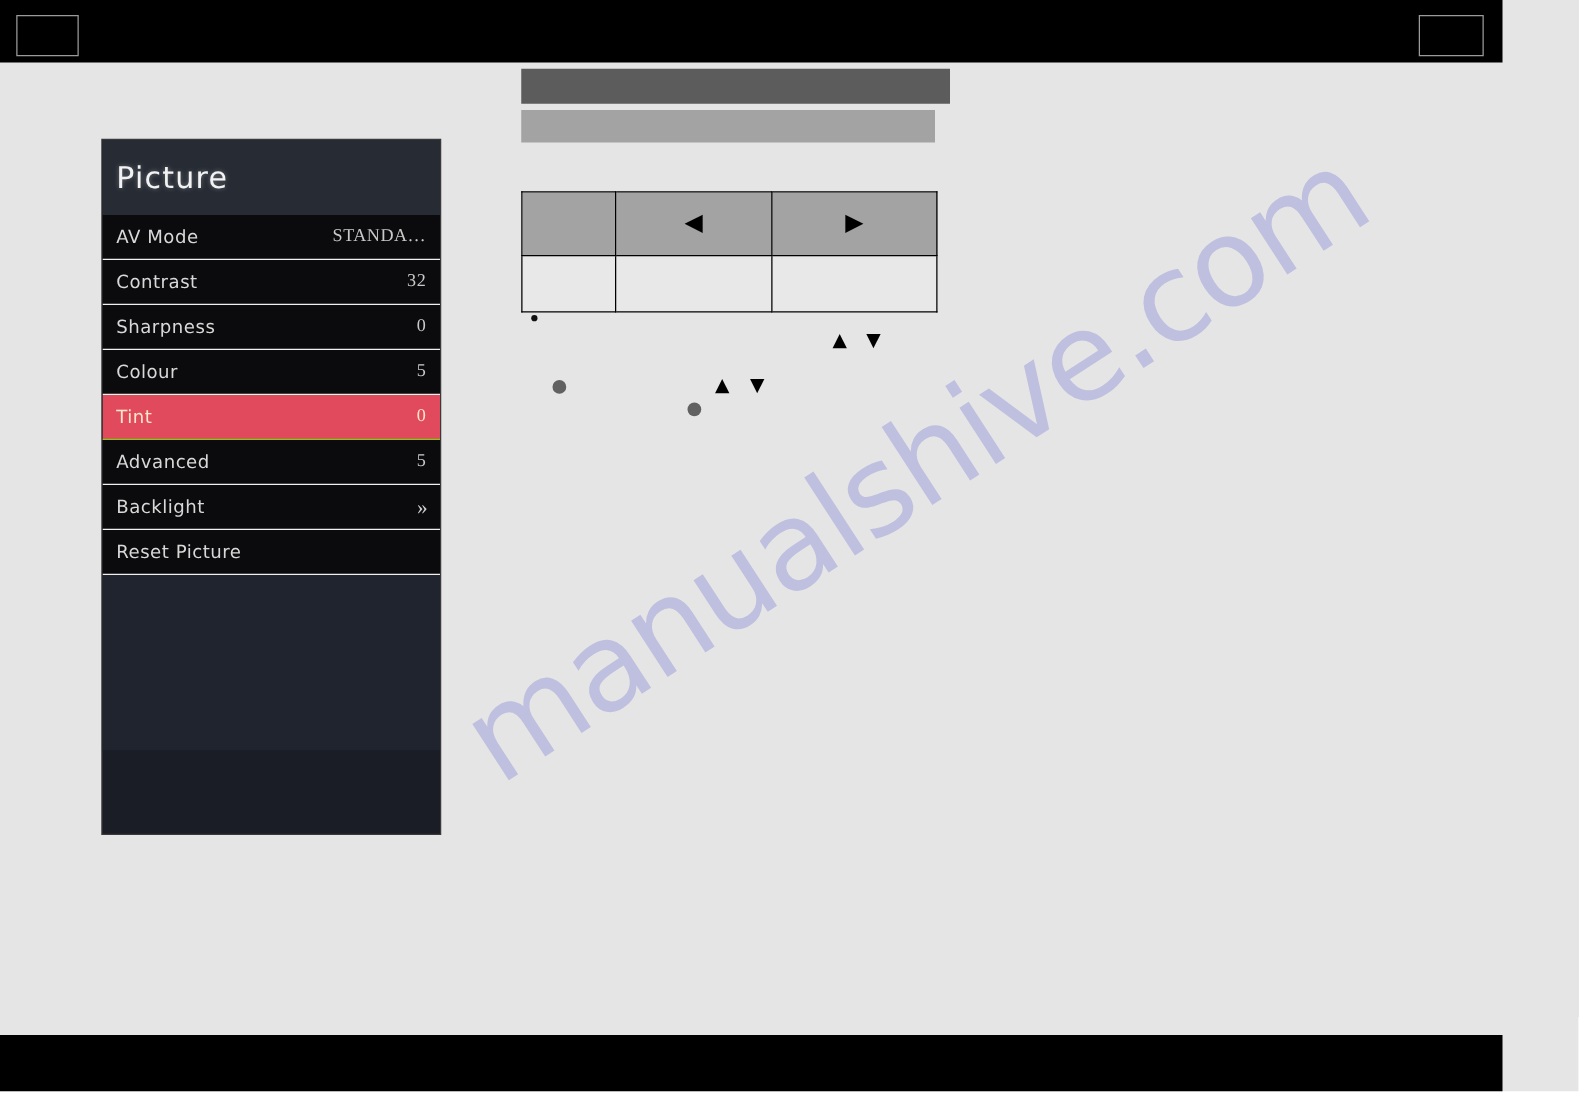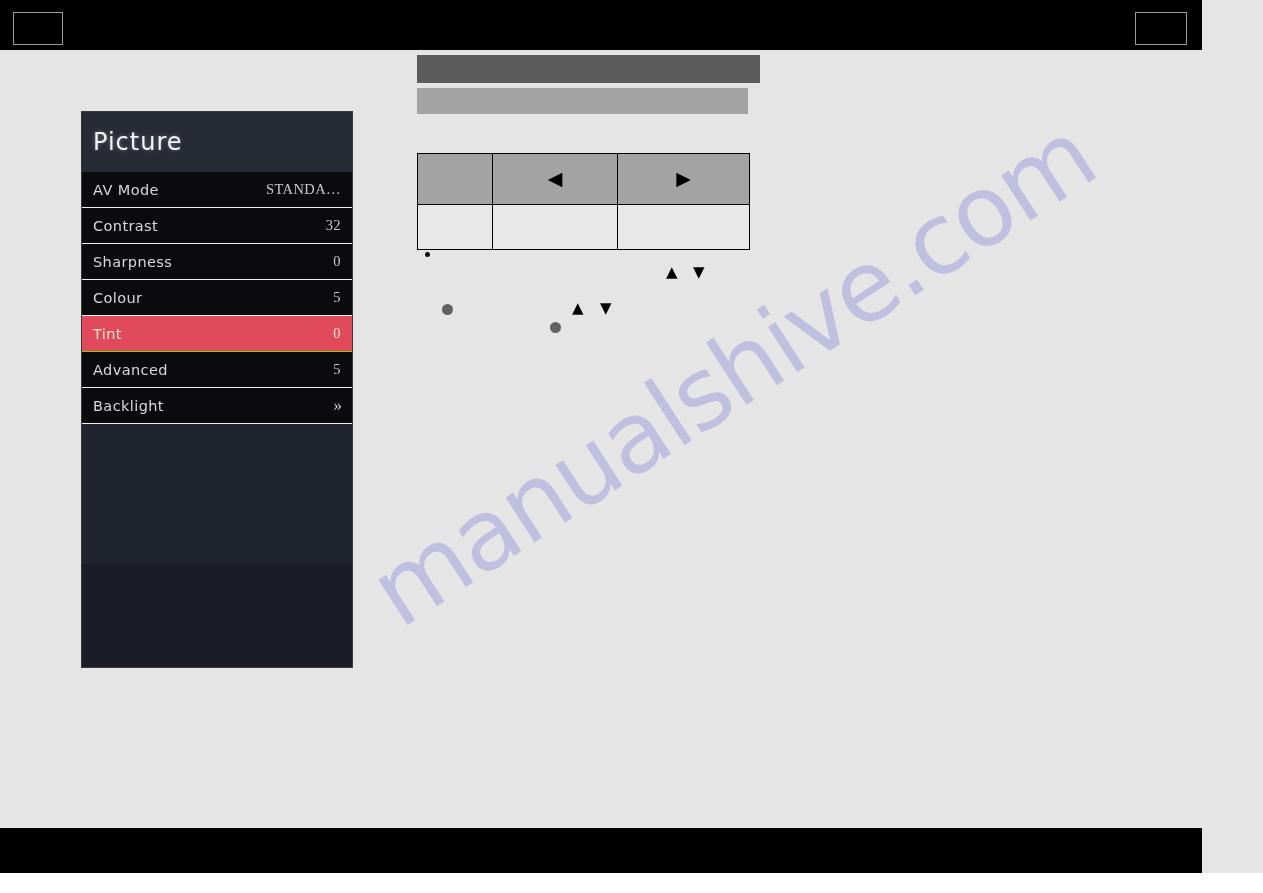--- a/index.html
+++ b/index.html
@@ -262,20 +262,24 @@
       <div class="osd-row">
         <span class="osd-label">Advanced</span>
         <span class="osd-value">5</span>
       </div>
 
       <div class="osd-row">
         <span class="osd-label">Backlight</span>
         <span class="osd-value chev">»</span>
       </div>
 
+      <div class="osd-row">
+        <span class="osd-label">Reset Picture</span>
+        <span class="osd-value"></span>
+      </div>
 
     </div>
     <div class="osd-filler"></div>
   </div>
 
   <div class="redact-bar b1"></div>
   <div class="redact-bar b2"></div>
 
   <table class="nav-table">
     <tbody>

